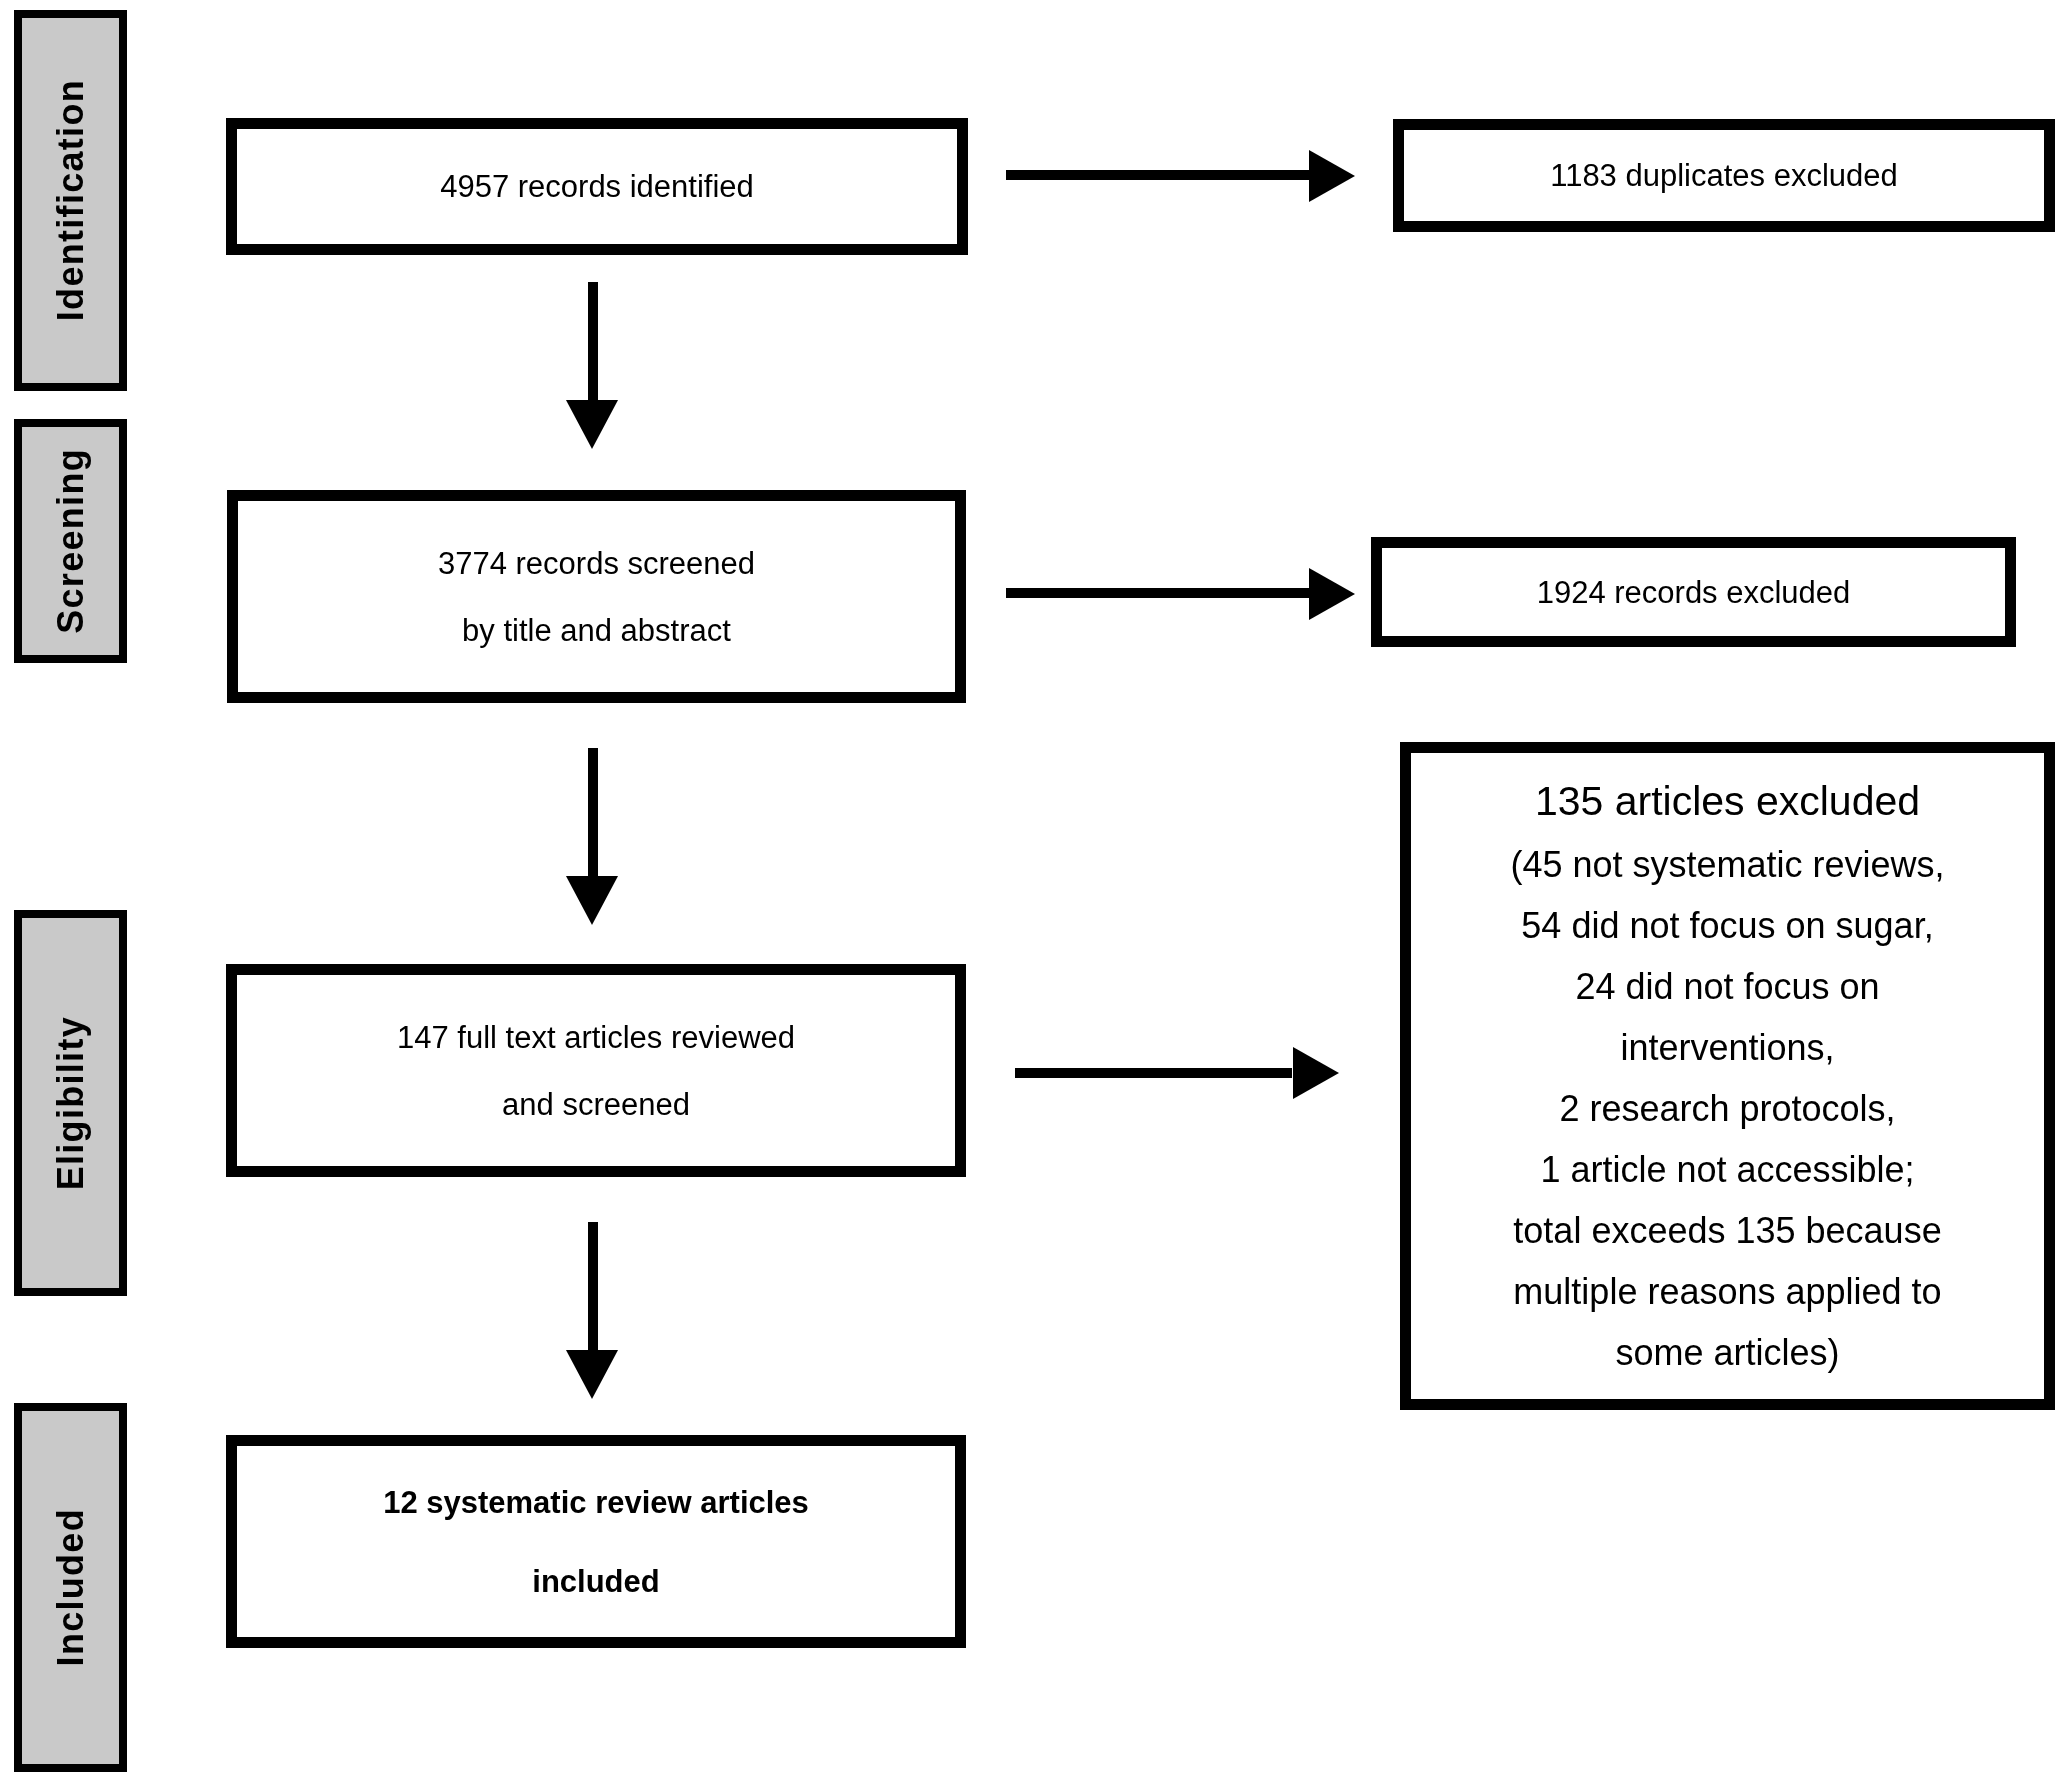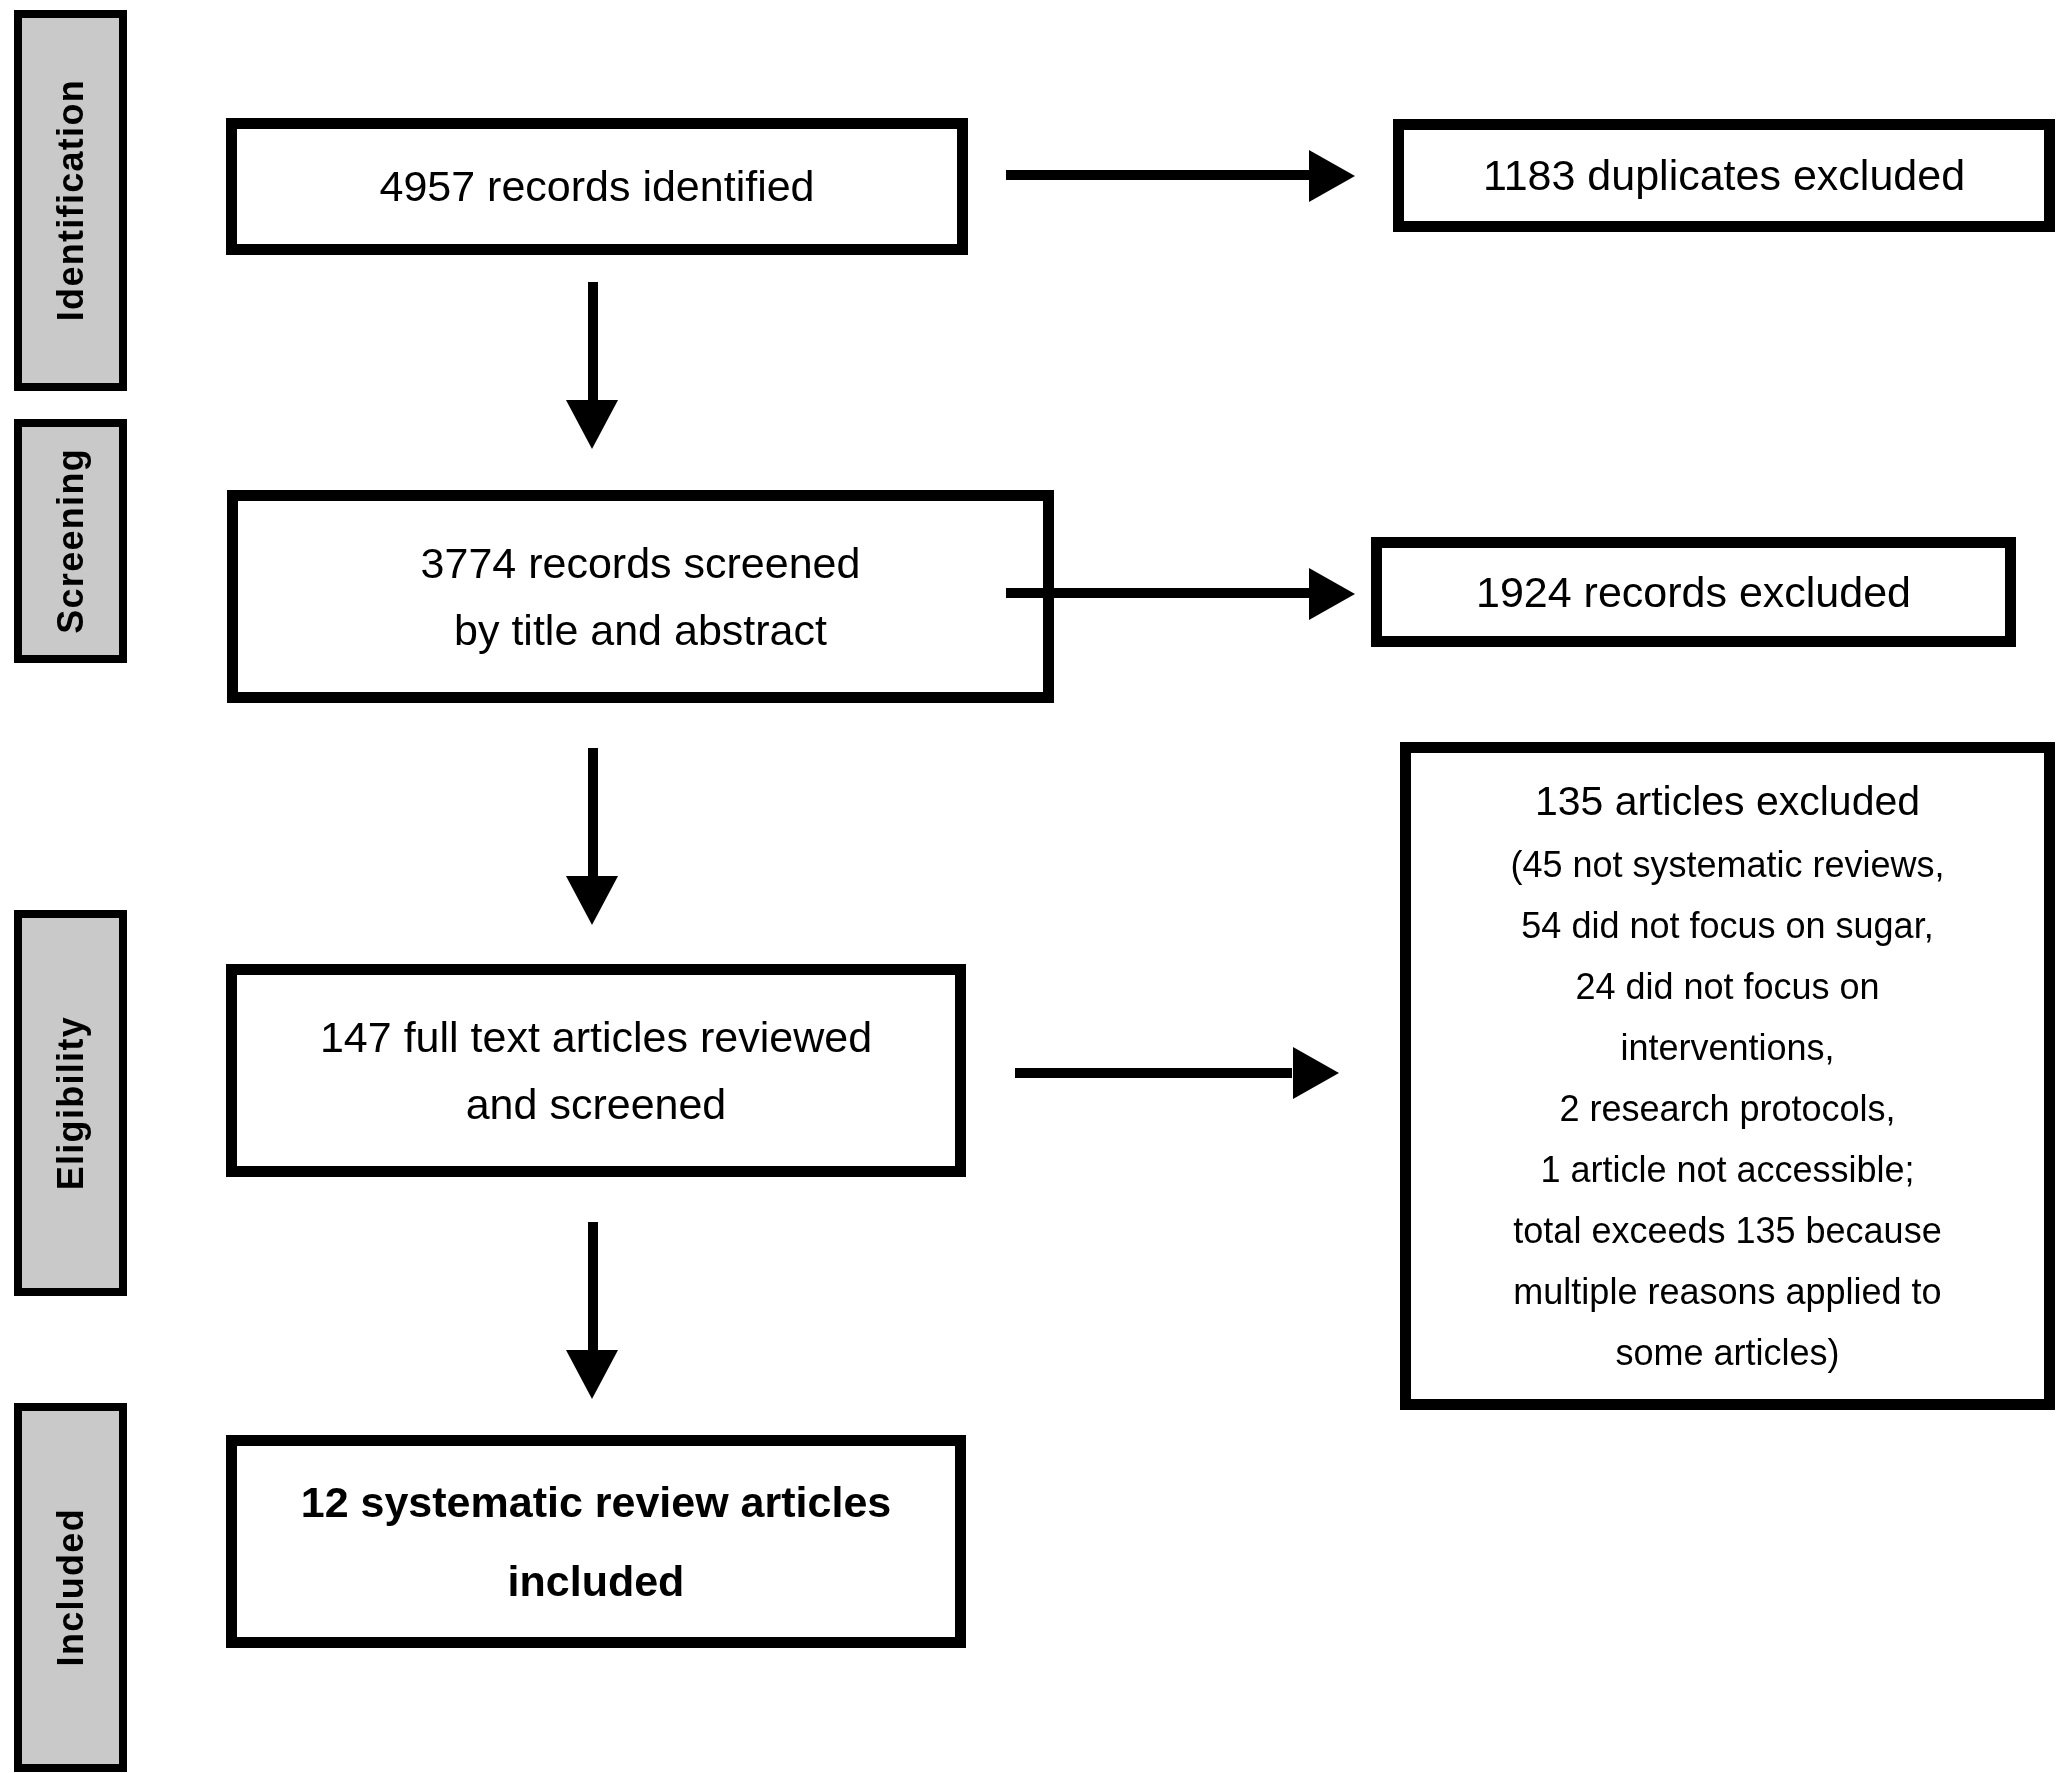--- a/index.html
+++ b/index.html
@@ -40,21 +40,21 @@
   .fbox {
     position: absolute;
     background: #ffffff;
     border: 11.6px solid #000000;
     box-sizing: border-box;
     display: flex;
     flex-direction: column;
     align-items: center;
     justify-content: center;
     text-align: center;
-    font-size: 43px;
+    font-size: 31px;
     line-height: 67px;
   }
   .fbox.bold { font-weight: bold; }
   .bigbox {
     font-size: 36px;
     line-height: 61px;
     padding: 6.5px 13px;
   }
   .bigbox .bigbox-title {
     font-size: 41px;
@@ -107,21 +107,21 @@
   </div>
 
   <div class="fbox" style="left:226px;top:118px;width:742px;height:137px;">
     <span>4957 records identified</span>
   </div>
 
   <div class="fbox" style="left:1393px;top:119px;width:662px;height:113px;">
     <span>1183 duplicates excluded</span>
   </div>
 
-  <div class="fbox" style="left:227px;top:490px;width:827px;height:213px;">
+  <div class="fbox" style="left:227px;top:490px;width:739px;height:213px;">
     <span>3774 records screened</span>
     <span>by title and abstract</span>
   </div>
 
   <div class="fbox" style="left:1371px;top:537px;width:645px;height:110px;">
     <span>1924 records excluded</span>
   </div>
 
   <div class="fbox" style="left:226px;top:964px;width:740px;height:213px;">
     <span>147 full text articles reviewed</span>

